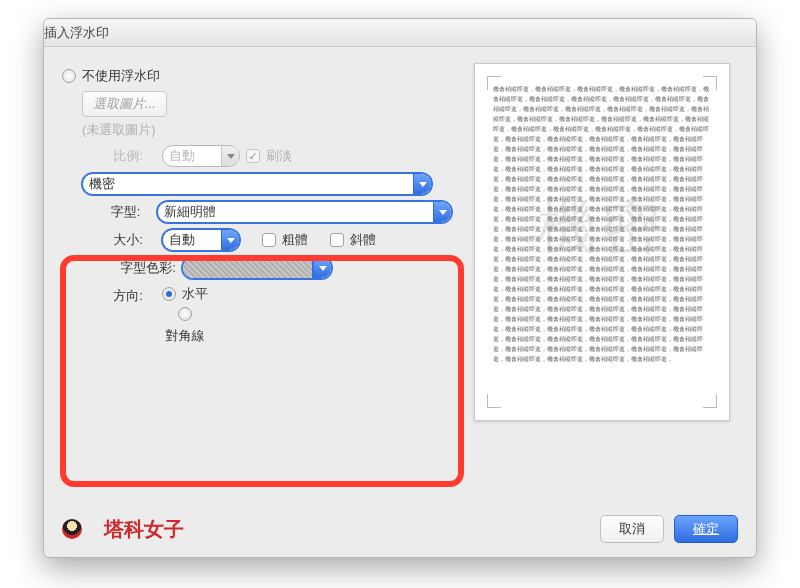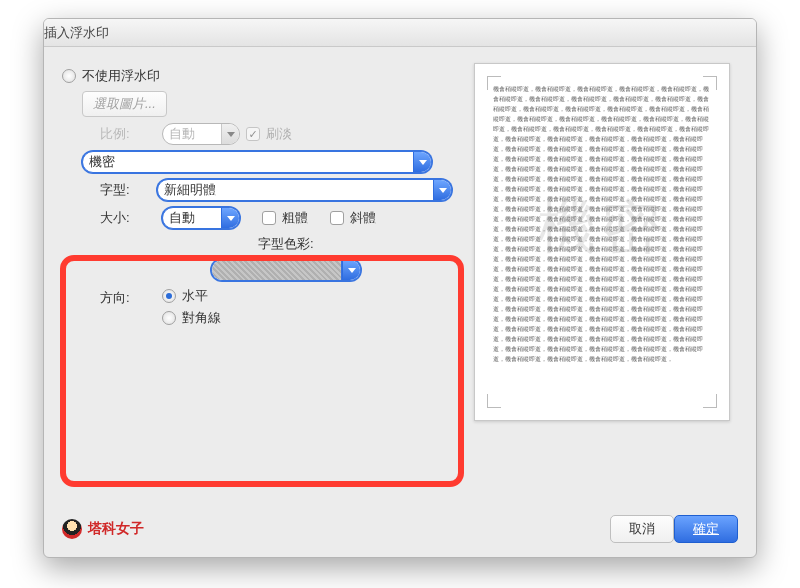--- a/index.html
+++ b/index.html
@@ -82,21 +82,21 @@
   }
   .gray-text { color: #b0b0b0; font-size: 13px; }
   .row {
     display: flex;
     align-items: center;
     margin: 6px 0;
     gap: 6px;
   }
   .label {
     display: inline-block;
-    text-align: left;
+    text-align: center;
     font-size: 13px;
     color: #333;
   }
   .label.w56 { width: 56px; }
   .label.gray { color: #b8b8b8; }
   .select {
     display: inline-flex;
     align-items: center;
     height: 22px;
     background: #fff;
@@ -252,31 +252,31 @@
     bottom: 14px;
     left: 18px;
     right: 18px;
     display: flex;
     align-items: center;
     justify-content: space-between;
   }
   .brand {
     display: flex;
     align-items: center;
-    gap: 6px;
+    gap: 22px;
     color: #d02828;
-    font-size: 14px;
+    font-size: 20px;
     font-weight: 600;
   }
   .brand-icon {
     width: 20px; height: 20px;
     background: radial-gradient(circle at 50% 35%, #ffe0b0 30%, #222 31% 55%, #d02828 56%);
     border-radius: 50%;
   }
-  .btns { display: flex; }
+  .btns { display: flex; gap: 10px; }
   .btn {
     padding: 4px 18px;
     font-size: 13px;
     border-radius: 5px;
     border: 1px solid #bfbfbf;
     background: linear-gradient(#fdfdfd,#f0f0f0);
   }
   .btn.primary {
     border-color: #1f5fd0;
     background: linear-gradient(#6aa3ff,#2f6de0);
@@ -294,20 +294,21 @@
     <div class="left">
 
       <div class="radio-row">
         <span class="radio"></span>
         <span>不使用浮水印</span>
       </div>
 
       <div class="indent1" style="margin-bottom:4px;">
         <span class="btn-choose">選取圖片...</span>
       </div>
+      <div class="indent1 gray-text">(未選取圖片)</div>
       <div class="row indent1" style="margin-left:38px;">
         <span class="label w56 gray">比例:</span>
         <span class="select gray-arrow" style="width:78px;color:#b8b8b8;">
           <span>自動</span>
           <span class="arrow"></span>
         </span>
         <span class="checkbox checked gray"></span>
         <span class="gray-text">刷淡</span>
       </div>
 
@@ -335,36 +336,36 @@
         </span>
         <span style="width:10px;"></span>
         <span class="checkbox"></span>
         <span>粗體</span>
         <span style="width:10px;"></span>
         <span class="checkbox"></span>
         <span>斜體</span>
       </div>
 
 
-      <div class="row" style="margin-left:58px;flex-direction:column;">
+      <div class="row" style="margin-left:58px;">
         <span class="label w56">字型色彩:</span>
         <span class="select blue" style="width:150px;padding:0;">
           <span class="color-swatch"></span>
           <span class="arrow"></span>
         </span>
       </div>
 
       <div class="row" style="margin-left:38px;align-items:flex-start;">
         <span class="label w56" style="padding-top:2px;">方向:</span>
         <div>
           <div class="radio-row" style="margin:0 0 4px 0;text-align:right;">
             <span class="radio checked"></span>
             <span>水平</span>
           </div>
-          <div class="radio-row" style="margin:0;">
+          <div class="radio-row" style="margin:0;flex-direction:column;">
             <span class="radio"></span>
             <span>對角線</span>
           </div>
         </div>
       </div>
 
       <div class="highlight"></div>
     </div>
 
     <div class="right">

